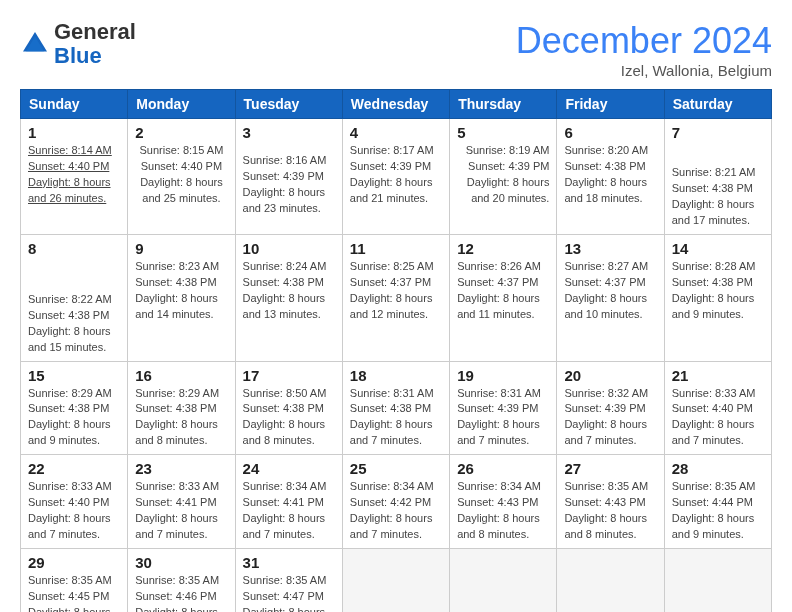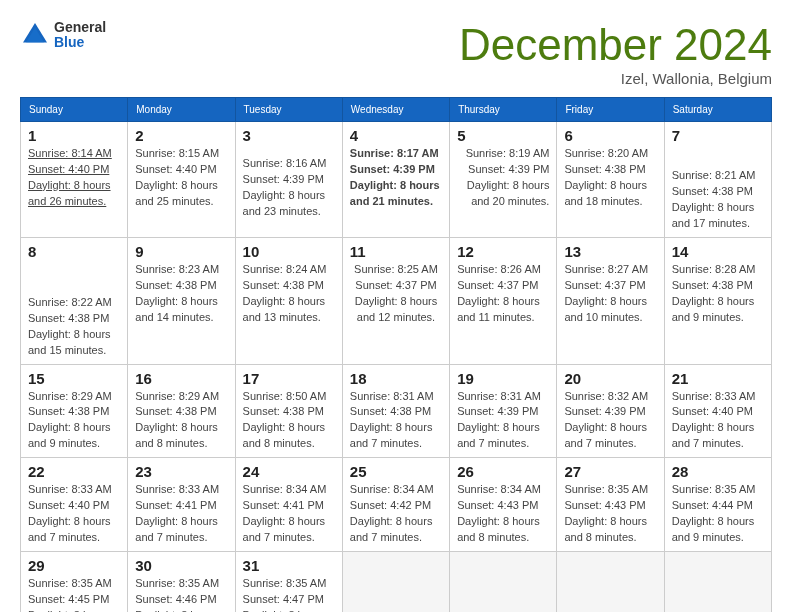--- a/index.html
+++ b/index.html
@@ -15,52 +15,52 @@
       justify-content: space-between;
       align-items: flex-start;
       margin-bottom: 10px;
     }
     .logo {
       display: flex;
       align-items: center;
       gap: 4px;
     }
     .logo-text {
-      font-size: 14px;
+      font-size: 22px;
       font-weight: bold;
       line-height: 1.1;
     }
     .logo-general { color: #333; }
     .logo-blue { color: #1565c0; }
     .logo-icon {
       width: 30px;
       height: 30px;
     }
     .title-block { text-align: right; }
     .month-title {
-      font-size: 44px;
+      font-size: 36px;
       font-weight: 300;
-      color: #4d7c0f;
+      color: #3b82f6;
     }
     .location {
       font-size: 15px;
       color: #555;
     }
     .calendar {
       width: 100%;
       border-collapse: collapse;
       border: 1px solid #ccc;
     }
     .calendar th {
       background: #1565c0;
       color: #fff;
       text-align: left;
       padding: 6px 8px;
-      font-size: 10px;
-      font-weight: normal;
+      font-size: 14px;
+      font-weight: bold;
       border: 1px solid #1255a0;
     }
     .calendar td {
       border: 1px solid #ccc;
       vertical-align: top;
       padding: 5px 7px;
       width: calc(100% / 7);
       height: 88px;
       font-size: 11px;
       color: #333;
@@ -117,35 +117,35 @@
   <tr>
         <td>
           <span class="day-num">1</span>
           <div class="day-info" style="white-space: pre-line; text-decoration: underline;">Sunrise: 8:14 AM
 Sunset: 4:40 PM
 Daylight: 8 hours
 and 26 minutes.</div>
         </td>
         <td>
           <span class="day-num">2</span>
-          <div class="day-info" style="white-space: pre-line;">Sunrise: 8:15 AM
+          <div class="day-info" style="white-space: pre-line; text-align: center;">Sunrise: 8:15 AM
 Sunset: 4:40 PM
 Daylight: 8 hours
 and 25 minutes.</div>
         </td>
         <td>
           <span class="day-num">3</span>
           <div class="day-info" style="white-space: pre-line; margin-top: 12px;">Sunrise: 8:16 AM
 Sunset: 4:39 PM
 Daylight: 8 hours
 and 23 minutes.</div>
         </td>
         <td>
           <span class="day-num">4</span>
-          <div class="day-info" style="white-space: pre-line; font-weight: bold;">Sunrise: 8:17 AM
+          <div class="day-info" style="white-space: pre-line;">Sunrise: 8:17 AM
 Sunset: 4:39 PM
 Daylight: 8 hours
 and 21 minutes.</div>
         </td>
         <td>
           <span class="day-num">5</span>
           <div class="day-info" style="white-space: pre-line; text-align: right;">Sunrise: 8:19 AM
 Sunset: 4:39 PM
 Daylight: 8 hours
 and 20 minutes.</div>
@@ -182,21 +182,21 @@
         </td>
         <td>
           <span class="day-num">10</span>
           <div class="day-info" style="white-space: pre-line;">Sunrise: 8:24 AM
 Sunset: 4:38 PM
 Daylight: 8 hours
 and 13 minutes.</div>
         </td>
         <td>
           <span class="day-num">11</span>
-          <div class="day-info" style="white-space: pre-line; text-align: center;">Sunrise: 8:25 AM
+          <div class="day-info" style="white-space: pre-line;">Sunrise: 8:25 AM
 Sunset: 4:37 PM
 Daylight: 8 hours
 and 12 minutes.</div>
         </td>
         <td>
           <span class="day-num">12</span>
           <div class="day-info" style="white-space: pre-line;">Sunrise: 8:26 AM
 Sunset: 4:37 PM
 Daylight: 8 hours
 and 11 minutes.</div>

